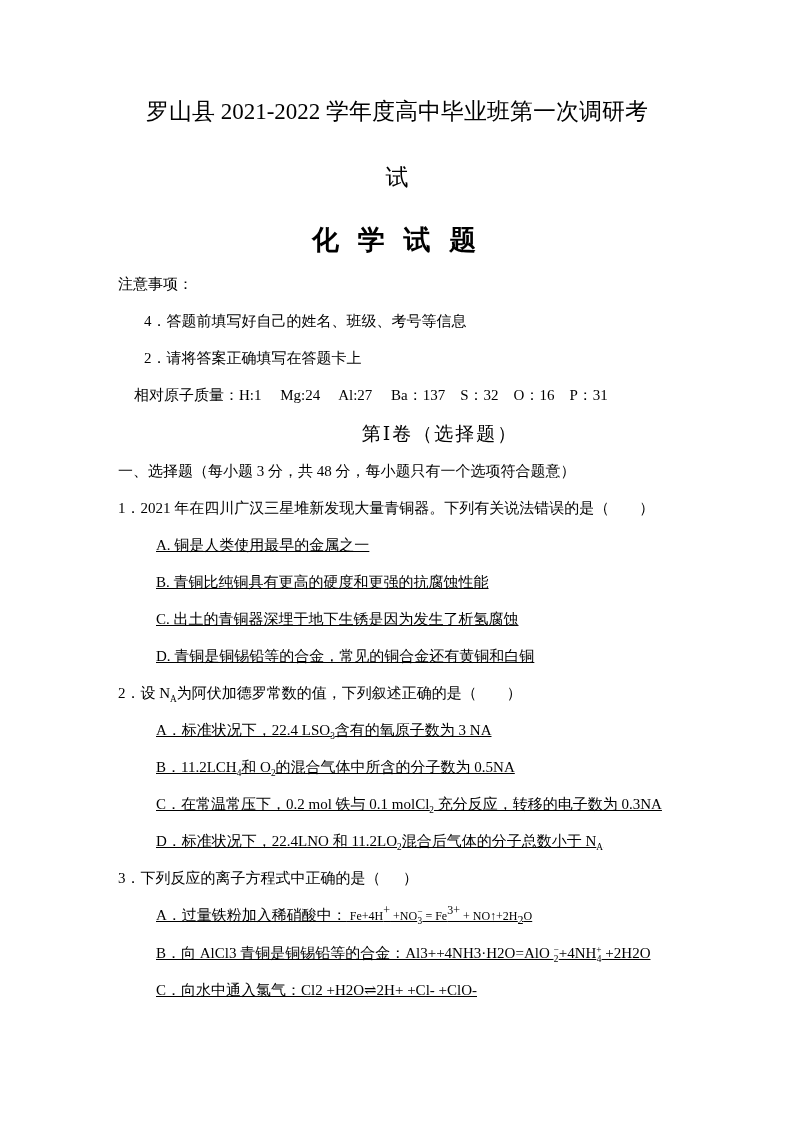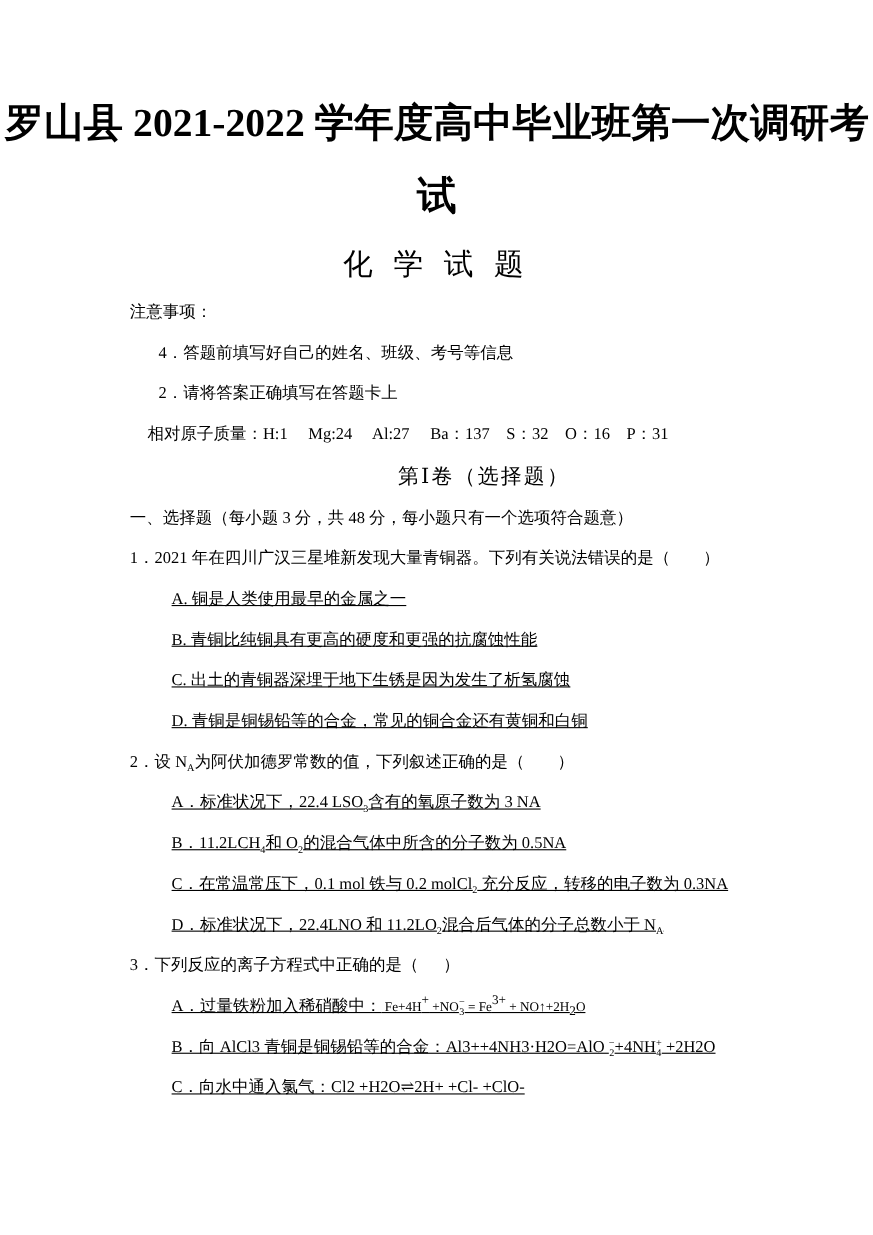--- a/index.html
+++ b/index.html
@@ -5,30 +5,30 @@
   html, body { margin: 0; padding: 0; background: #ffffff; }
   body {
     width: 794px; height: 1123px;
     font-family: "Liberation Serif", "DejaVu Serif", serif;
     color: #000000;
     overflow: hidden;
   }
   .page { padding-top: 92px; }
   .title-line {
     text-align: center;
-    font-size: 36px;
-    font-weight: bold;
+    font-size: 23px;
+    font-weight: normal;
     line-height: 40px;
     white-space: nowrap;
   }
   .title-line2 { margin-top: 26px; }
   .subject-title {
     text-align: center;
     font-size: 27px;
-    font-weight: normal;
+    font-weight: bold;
     letter-spacing: 6px;
     line-height: 40px;
     margin-top: 22px;
   }
   .content {
     padding-left: 118px;
     padding-right: 32px;
     margin-top: 6px;
     font-size: 15px;
   }
@@ -80,21 +80,21 @@
       <div class="line opt"><span>A. 铜是人类使用最早的金属之一</span></div>
       <div class="line opt"><span>B. 青铜比纯铜具有更高的硬度和更强的抗腐蚀性能</span></div>
       <div class="line opt"><span>C. 出土的青铜器深埋于地下生锈是因为发生了析氢腐蚀</span></div>
       <div class="line opt"><span>D. 青铜是铜锡铅等的合金，常见的铜合金还有黄铜和白铜</span></div>
     </div>
 
     <div>
       <div class="line"><span>2．设 N</span><sub>A</sub><span>为阿伏加德罗常数的值，下列叙述正确的是（        ）</span></div>
       <div class="line opt"><span>A．标准状况下，22.4 LSO</span><sub>3</sub><span>含有的氧原子数为 3 NA</span></div>
       <div class="line opt"><span>B．11.2LCH</span><sub>4</sub><span>和 O</span><sub>2</sub><span>的混合气体中所含的分子数为 0.5NA</span></div>
-      <div class="line opt"><span>C．在常温常压下，0.1 mol 铁与 0.2 molCl</span><sub>2</sub><span> 充分反应，转移的电子数为 0.3NA</span></div>
+      <div class="line opt"><span>C．在常温常压下，0.2 mol 铁与 0.1 molCl</span><sub>2</sub><span> 充分反应，转移的电子数为 0.3NA</span></div>
       <div class="line opt"><span>D．标准状况下，22.4LNO 和 11.2LO</span><sub>2</sub><span>混合后气体的分子总数小于 N</span><sub>A</sub></div>
     </div>
 
     <div>
       <div class="line"><span>3．下列反应的离子方程式中正确的是（      ）</span></div>
       <div class="line opt"><span>A．过量铁粉加入稀硝酸中：</span><span class="f"> Fe+4H</span><sup class="f">+</sup><span class="f"> +NO</span><span class="stk f"><span>−</span><span>3</span></span><span class="f"> = Fe</span><sup class="f">3+</sup><span class="f"> + NO↑+2H</span><sub class="f">2</sub><span class="f">O</span></div>
       <div class="line opt"><span>B．向 AlCl3 青铜是铜锡铅等的合金：Al3++4NH3·H2O=AlO </span><span class="stk"><span>−</span><span>2</span></span><span>+4NH</span><span class="stk"><span>+</span><span>4</span></span><span> +2H2O</span></div>
       <div class="line opt"><span>C．向水中通入氯气：Cl2 +H2O⇌2H+ +Cl- +ClO-</span></div>
     </div>
 

